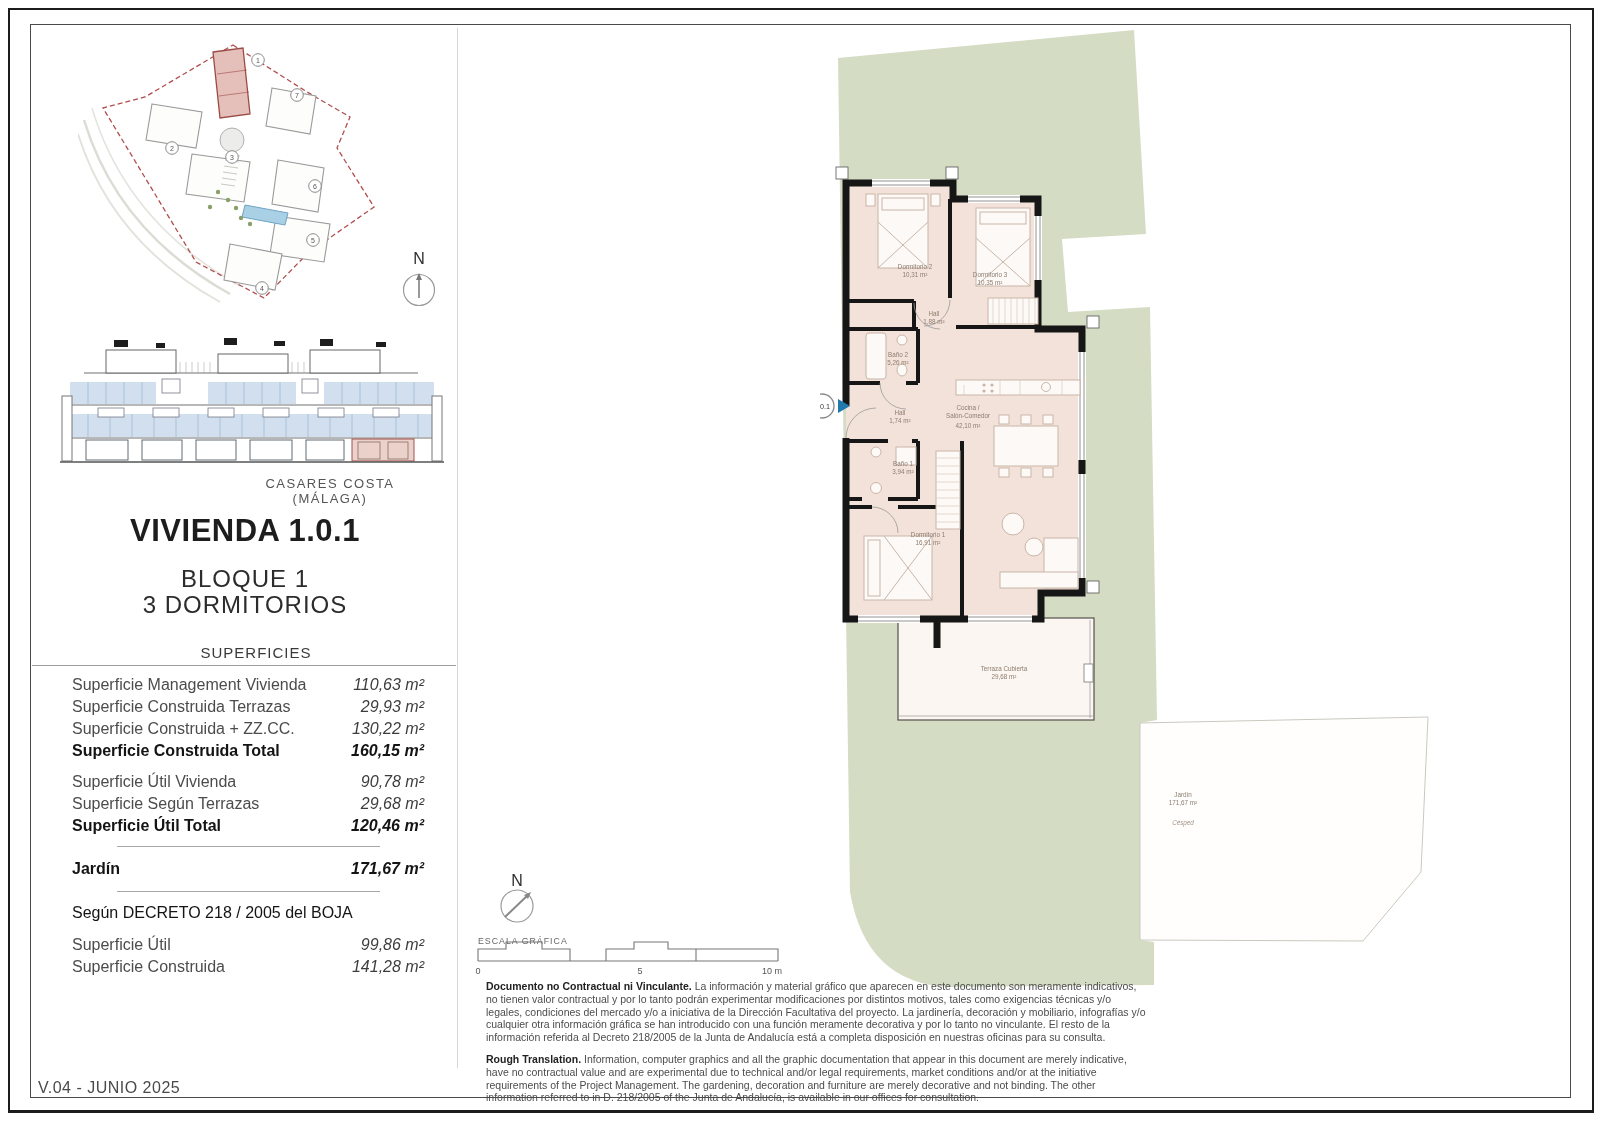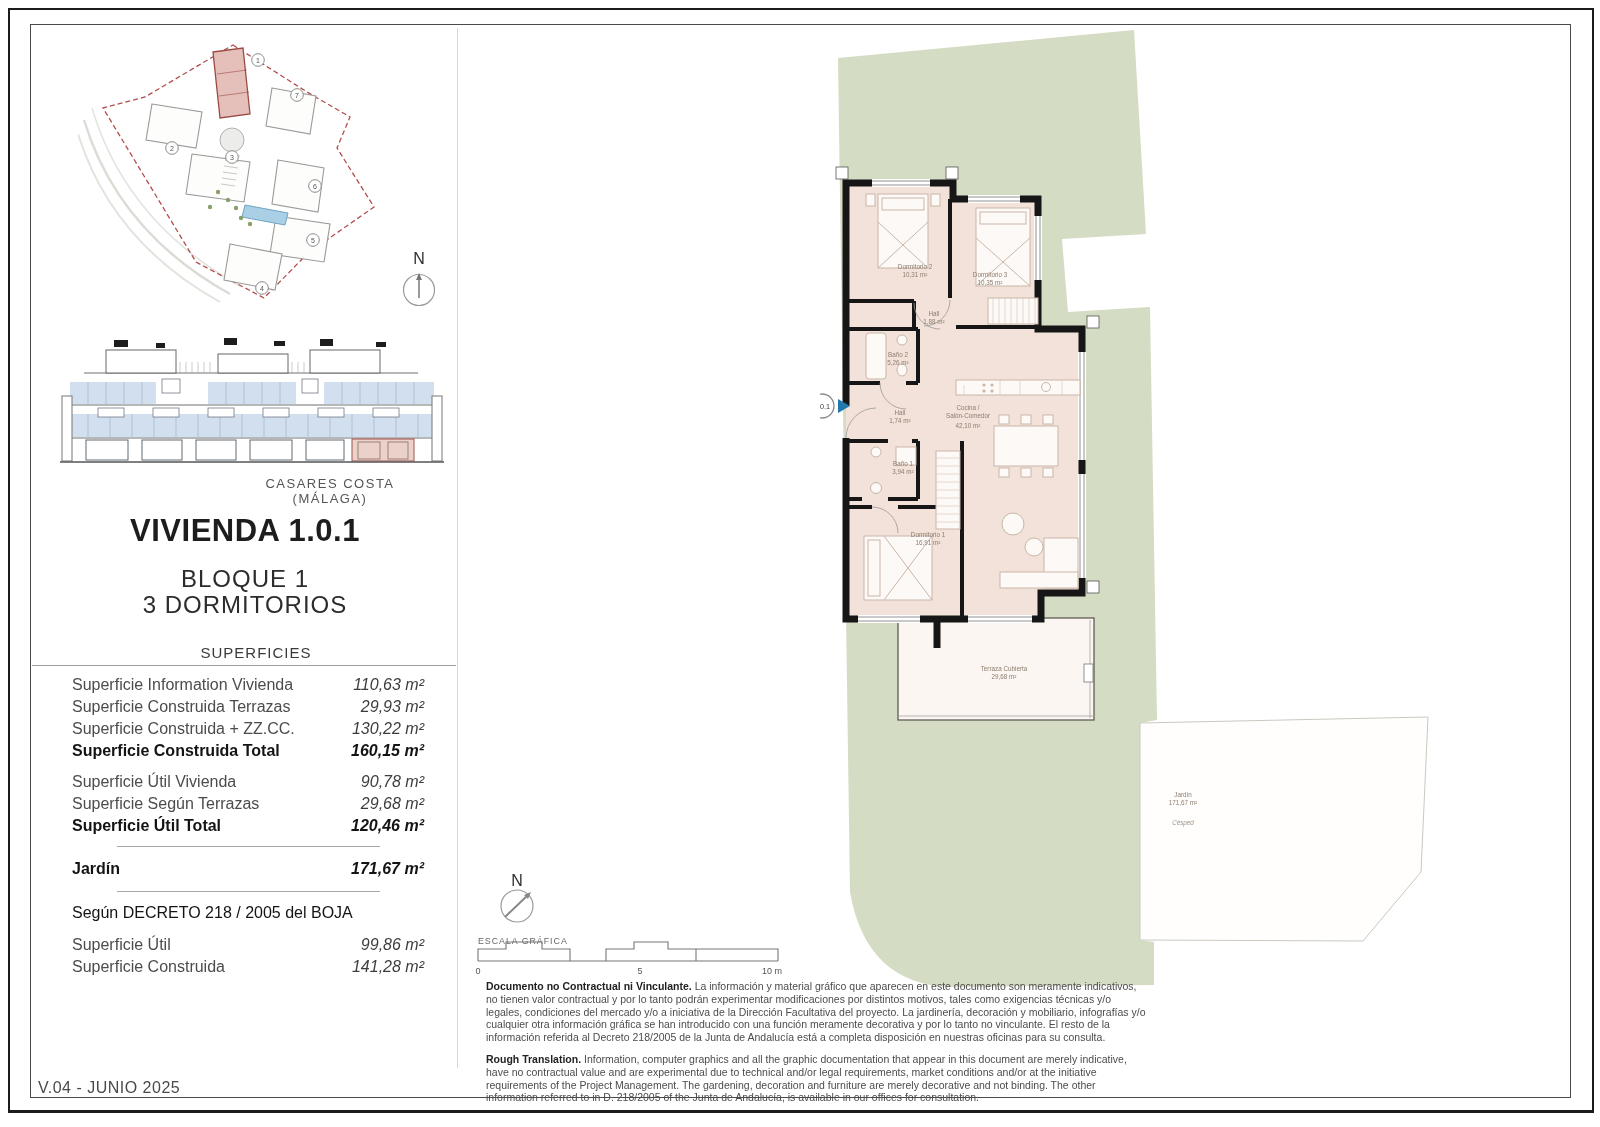--- a/index.html
+++ b/index.html
@@ -220,21 +220,21 @@
 <div class="abs unit-title">VIVIENDA 1.0.1</div>
 <div class="abs unit-subtitle">
   <div>BLOQUE 1</div>
   <div>3 DORMITORIOS</div>
 </div>
 <div class="abs surf-heading">SUPERFICIES</div>
 <div class="abs surf-rule"></div>
 
 <div class="abs surf-table">
   <div class="t-row">
-    <span>Superficie Information Vivienda</span>
+    <span>Superficie Management Vivienda</span>
     <span class="val">110,63 m²</span>
   </div>
   <div class="t-row">
     <span>Superficie Construida Terrazas</span>
     <span class="val">29,93 m²</span>
   </div>
   <div class="t-row">
     <span>Superficie Construida + ZZ.CC.</span>
     <span class="val">130,22 m²</span>
   </div>

